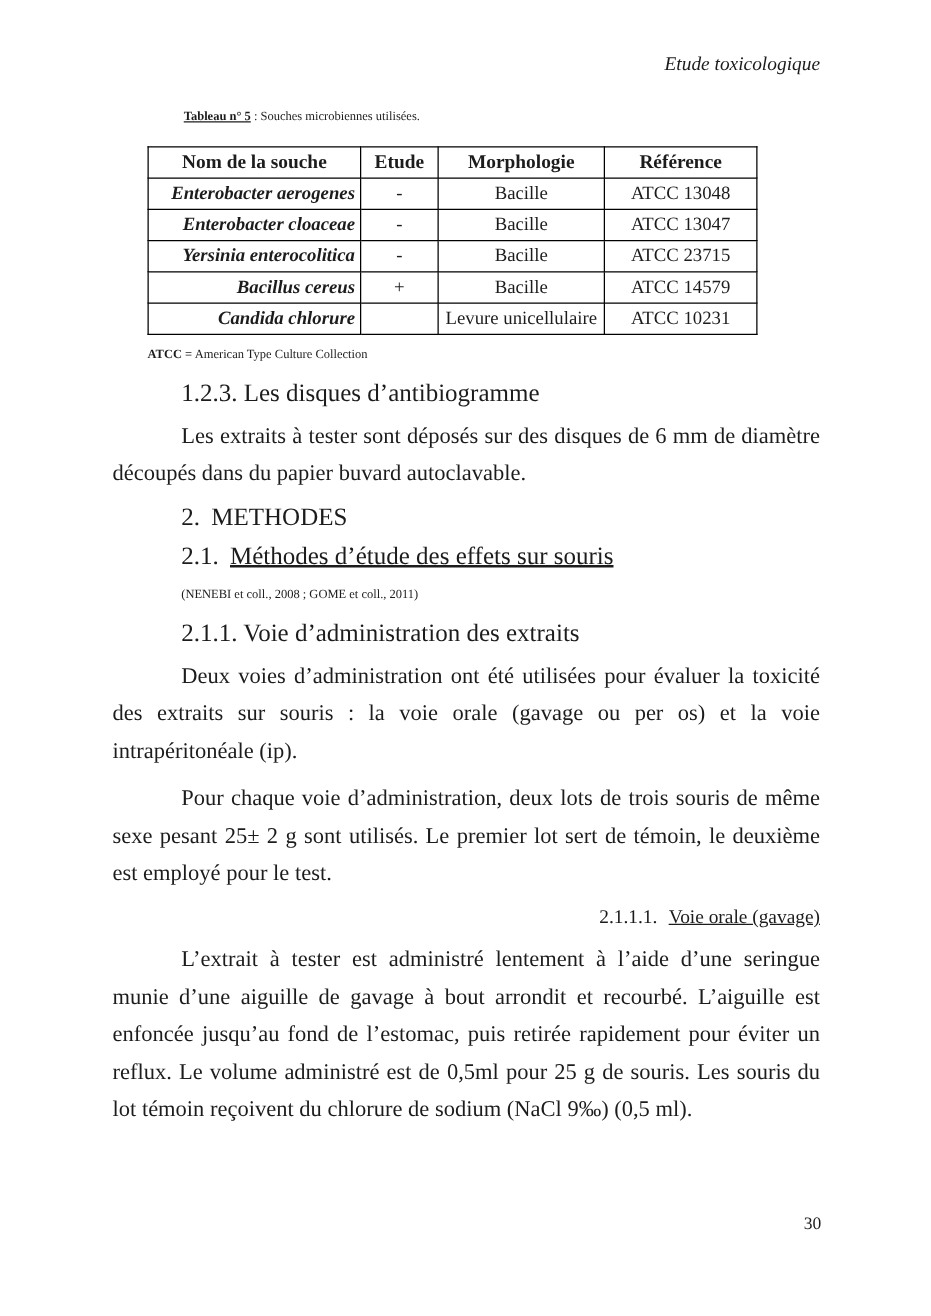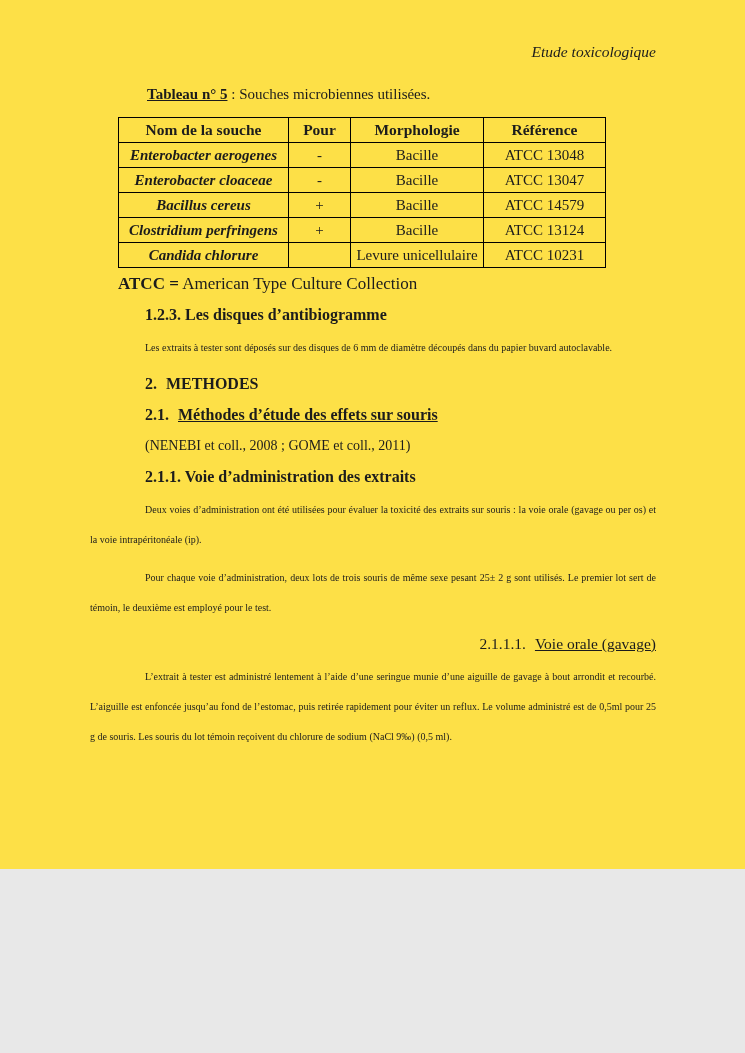--- a/index.html
+++ b/index.html
@@ -1,21 +1,21 @@
 <!DOCTYPE html>
 <html><head>
 <meta charset="utf-8">
 <style>
   html, body { margin: 0; padding: 0; background: #e8e8e8; }
   .page {
     position: relative;
     width: 745px;
-    height: 869px;
+    height: 1053px;
     margin: 0 auto;
-    background: #fde047;
+    background: #ffffff;
     font-family: "Liberation Serif", serif;
     color: #1c1c1c;
     overflow: hidden;
   }
   .running-header {
     position: absolute;
     top: 42px;
     right: 89px;
     font-style: italic;
     font-size: 15.5px;
@@ -29,21 +29,21 @@
     line-height: 20px;
   }
   .content {
     position: absolute;
     top: 84px;
     left: 90px;
     width: 566px;
   }
   .caption {
     margin: 0 0 0 57px;
-    font-size: 15px;
+    font-size: 10px;
     line-height: 20px;
   }
   .bold { font-weight: bold; }
   .underline { text-decoration: underline; }
   .doc-table {
     border-collapse: collapse;
     margin: 13px 0 0 28px;
   }
   .doc-table th, .doc-table td {
     border: 1.4px solid #000;
@@ -51,49 +51,49 @@
     vertical-align: middle;
     font-size: 15px;
     height: 24px;
     padding: 0 4px;
   }
   .doc-table th { font-size: 15.5px; font-weight: bold; }
   .col-name  { width: 170px; }
   .col-gram  { width: 62px; }
   .col-morph { width: 133px; }
   .col-ref   { width: 122px; }
-  .doc-table td.name-cell { font-weight: bold; font-style: italic; }
+  .doc-table td.name-cell { font-weight: bold; font-style: italic; text-align: right; }
   .footnote {
     margin: 6px 0 0 28px;
-    font-size: 17px;
+    font-size: 10px;
     line-height: 20px;
   }
   .heading {
     margin: 11px 0 0 55px;
-    font-weight: bold;
-    font-size: 16px;
+    font-weight: normal;
+    font-size: 20px;
     line-height: 20px;
   }
   .heading-plain {
     margin: 11px 0 0 55px;
     font-weight: normal;
     font-size: 15.5px;
     line-height: 20px;
     text-align: right;
   }
   .citation {
     margin: 11px 0 0 55px;
-    font-size: 14px;
+    font-size: 10px;
     line-height: 20px;
   }
   .para {
     margin: 8px 0 0 0;
     text-align: justify;
     text-indent: 55px;
-    font-size: 10px;
+    font-size: 18px;
     line-height: 30px;
   }
   .h-num-gap { margin-left: 9px; }
 </style>
 </head>
 <body>
 
 <div class="page">
 
   <div class="running-header">Etude toxicologique</div>
@@ -105,49 +105,49 @@
     <table class="doc-table">
       <colgroup>
         <col class="col-name">
           <col class="col-gram">
           <col class="col-morph">
           <col class="col-ref">
       </colgroup>
       <thead>
         <tr>
           <th>Nom de la souche</th>
-          <th>Pour</th>
+          <th>Etude</th>
           <th>Morphologie</th>
           <th>Référence</th>
         </tr>
       </thead>
       <tbody>
         <tr>
           <td class="name-cell">Enterobacter aerogenes</td>
           <td>-</td>
           <td>Bacille</td>
           <td>ATCC 13048</td>
         </tr>
         <tr>
           <td class="name-cell">Enterobacter cloaceae</td>
           <td>-</td>
           <td>Bacille</td>
           <td>ATCC 13047</td>
         </tr>
         <tr>
+          <td class="name-cell">Yersinia enterocolitica</td>
+          <td>-</td>
+          <td>Bacille</td>
+          <td>ATCC 23715</td>
+        </tr>
+        <tr>
           <td class="name-cell">Bacillus cereus</td>
           <td>+</td>
           <td>Bacille</td>
           <td>ATCC 14579</td>
-        </tr>
-        <tr>
-          <td class="name-cell">Clostridium perfringens</td>
-          <td>+</td>
-          <td>Bacille</td>
-          <td>ATCC 13124</td>
         </tr>
         <tr>
           <td class="name-cell">Candida chlorure</td>
           <td></td>
           <td>Levure unicellulaire</td>
           <td>ATCC 10231</td>
         </tr>
       </tbody>
     </table>
 

